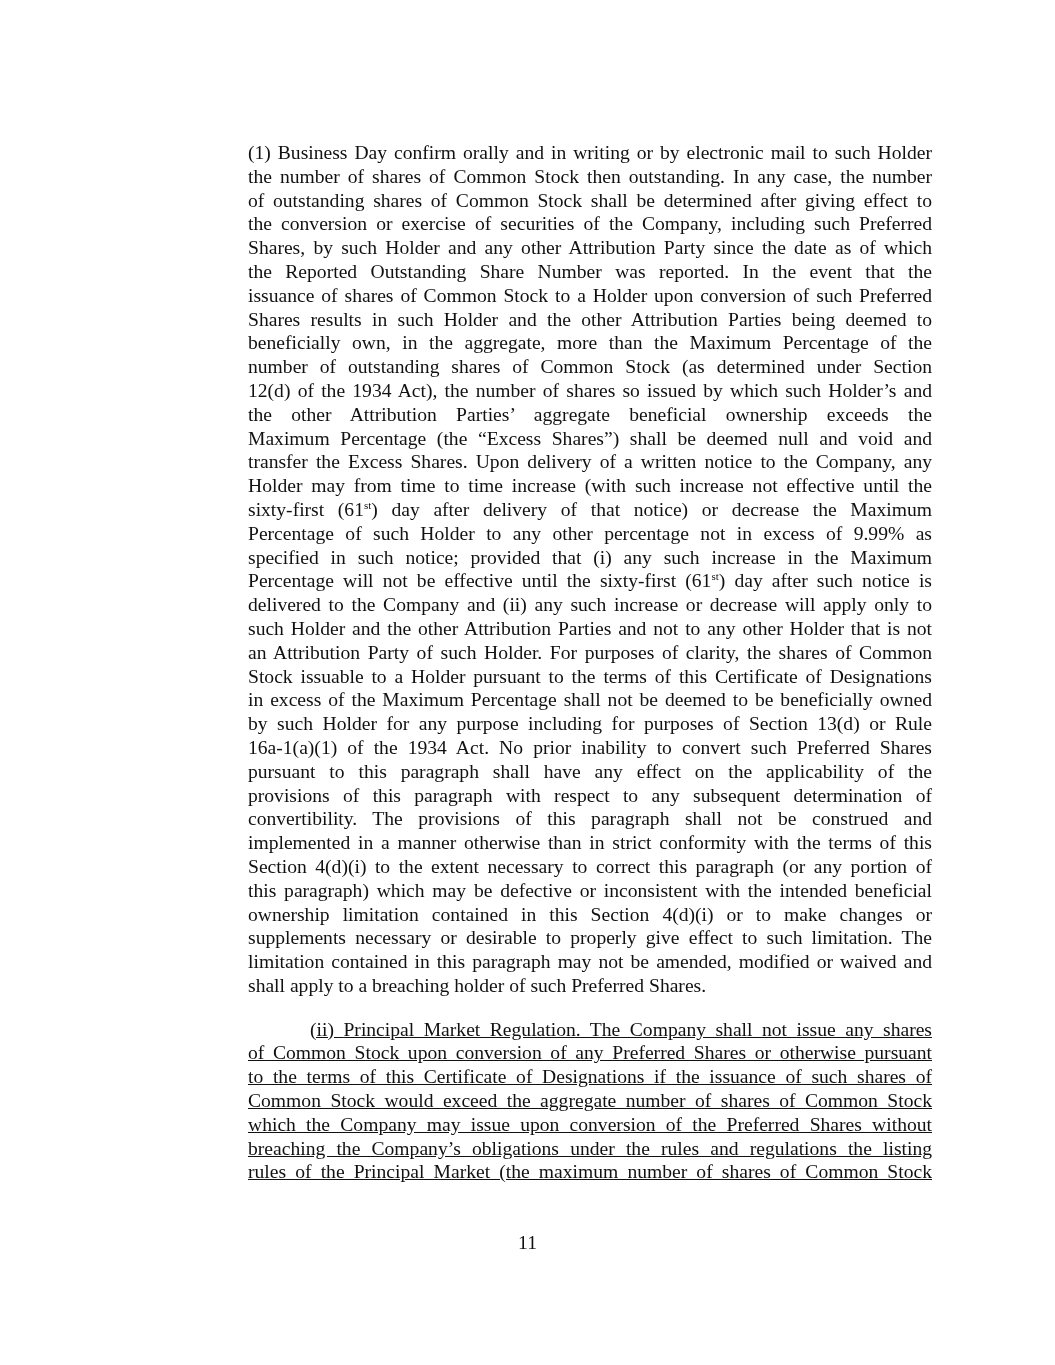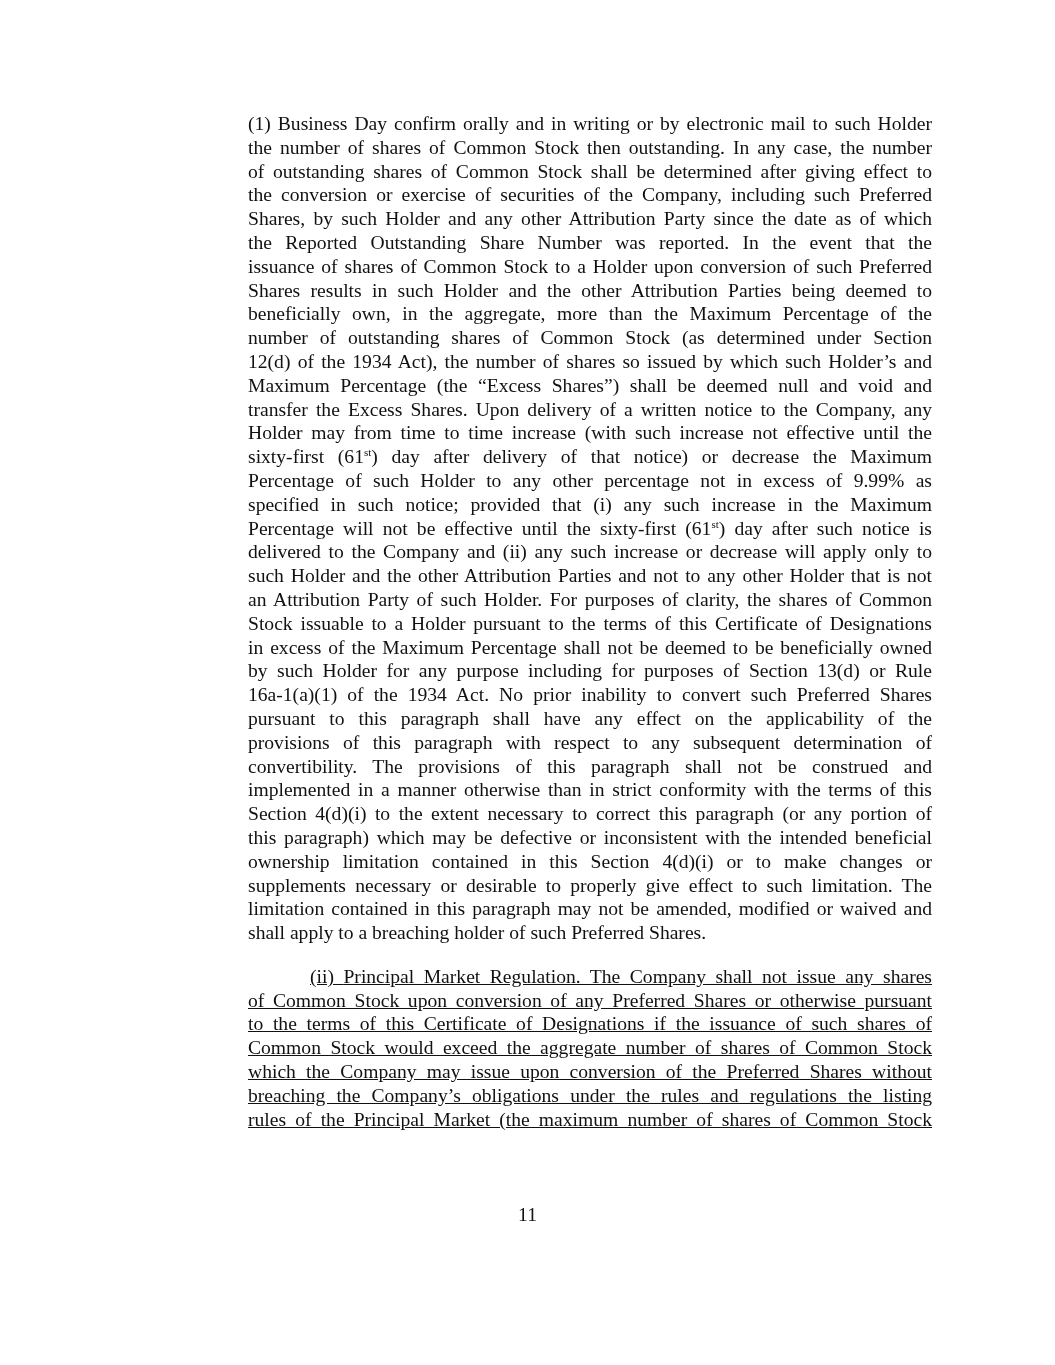--- a/index.html
+++ b/index.html
@@ -1,49 +1,50 @@
 <!DOCTYPE html>
 <html><head>
 <meta charset="utf-8">
 <style>
   html, body { margin: 0; padding: 0; background: #ffffff; }
   body { width: 1055px; height: 1365px; position: relative; overflow: hidden; }
   .page {
-    position: absolute; left: 248px; top: 112px; width: 684px;
+    position: absolute; left: 248px; top: 141px; width: 684px;
     font-family: "Liberation Serif", serif; font-size: 19.6px; line-height: 23.8px;
     color: #111111;
   }
   .line { display: block; height: 23.8px; white-space: nowrap; text-align: justify; text-align-last: justify; }
   .line.last { text-align: left; text-align-last: left; }
   .para2 { margin-top: 20px; text-decoration: underline; }
   .indent { padding-left: 62px; }
   sup { font-size: 11px; line-height: 0; vertical-align: 7px; }
   b { font-weight: normal; }
   u { text-decoration: underline; }
   .page-number {
-    position: absolute; top: 1204px; left: 0; width: 1055px; text-align: center;
+    position: absolute; top: 1232px; left: 0; width: 1055px; text-align: center;
     font-family: "Liberation Serif", serif; font-size: 19.6px; color: #111111;
   }
 </style>
 </head>
 <body>
 
 <div class="page">
   <div class="para1">
     <span class="line">(1) Business Day confirm orally and in writing or by electronic mail to such Holder</span>
     <span class="line">the number of shares of Common Stock then outstanding.  In any case, the number</span>
     <span class="line">of outstanding shares of Common Stock shall be determined after giving effect to</span>
     <span class="line">the conversion or exercise of securities of the Company, including such Preferred</span>
     <span class="line">Shares, by such Holder and any other Attribution Party since the date as of which</span>
     <span class="line">the Reported Outstanding Share Number was reported.  In the event that the</span>
     <span class="line">issuance of shares of Common Stock to a Holder upon conversion of such Preferred</span>
     <span class="line">Shares results in such Holder and the other Attribution Parties being deemed to</span>
     <span class="line">beneficially own, in the aggregate, more than the Maximum Percentage of the</span>
     <span class="line">number of outstanding shares of Common Stock (as determined under Section</span>
     <span class="line">12(d) of the 1934 Act), the number of shares so issued by which such Holder’s and</span>
+    <span class="line">the other Attribution Parties’ aggregate beneficial ownership exceeds the</span>
     <span class="line"><span>Maximum Percentage (the “</span><b>Excess Shares</b><span>”) shall be deemed null and void and</span></span>
     <span class="line">transfer the Excess Shares.  Upon delivery of a written notice to the Company, any</span>
     <span class="line">Holder may from time to time increase (with such increase not effective until the</span>
     <span class="line"><span>sixty-first (61</span><sup>st</sup><span>) day after delivery of that notice) or decrease the Maximum</span></span>
     <span class="line">Percentage of such Holder to any other percentage not in excess of 9.99% as</span>
     <span class="line">specified in such notice; provided that (i) any such increase in the Maximum</span>
     <span class="line"><span>Percentage will not be effective until the sixty-first (61</span><sup>st</sup><span>) day after such notice is</span></span>
     <span class="line">delivered to the Company and (ii) any such increase or decrease will apply only to</span>
     <span class="line">such Holder and the other Attribution Parties and not to any other Holder that is not</span>
     <span class="line">an Attribution Party of such Holder.  For purposes of clarity, the shares of Common</span>

